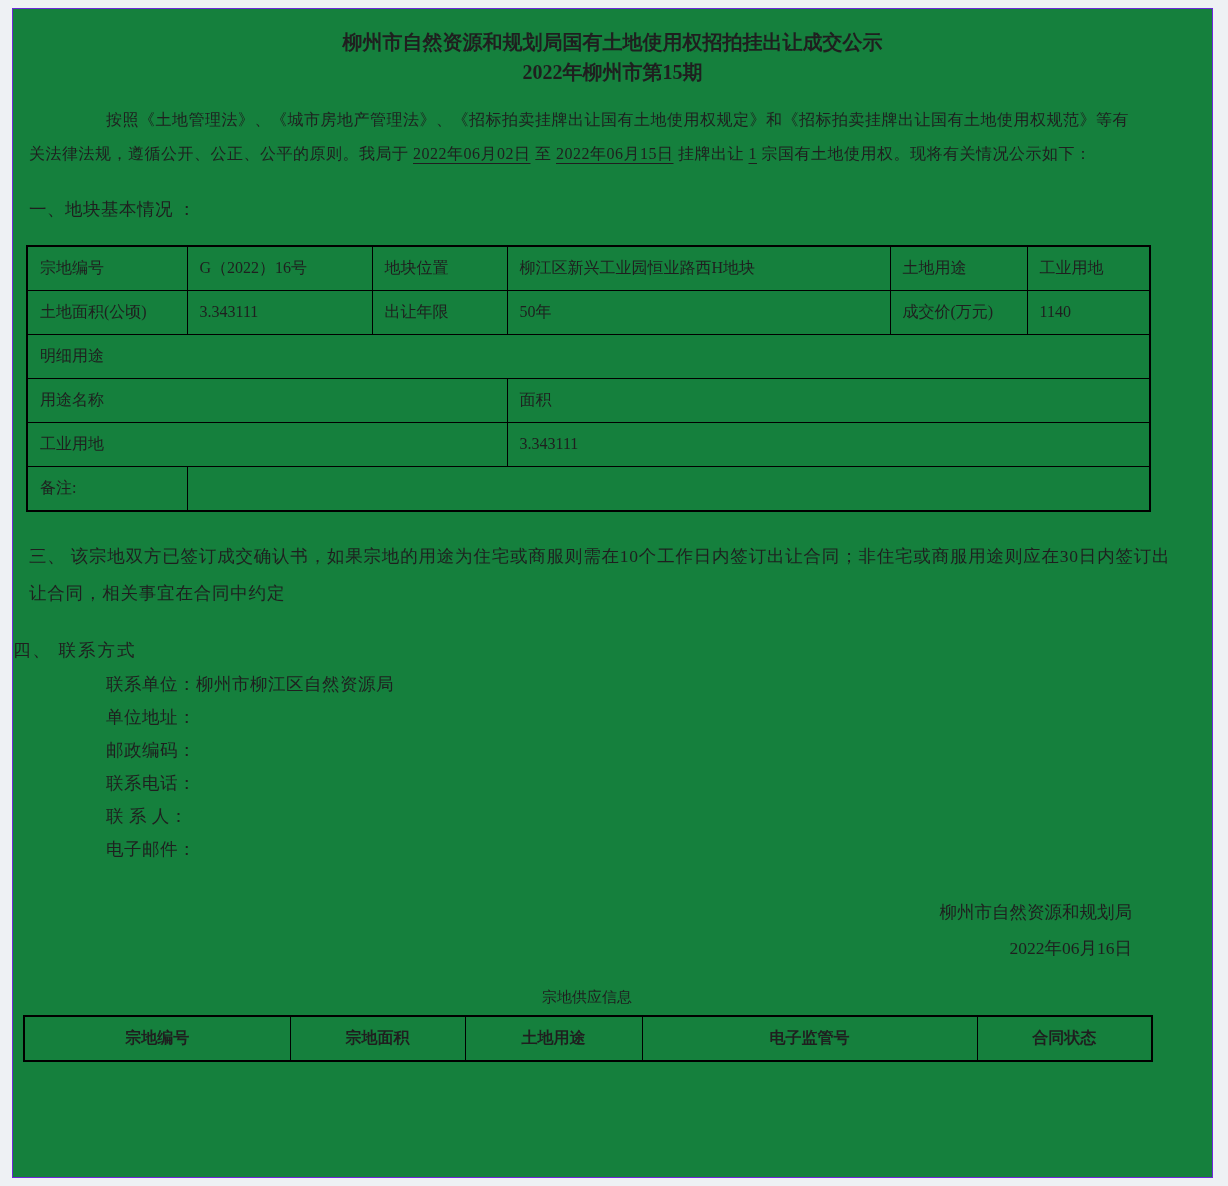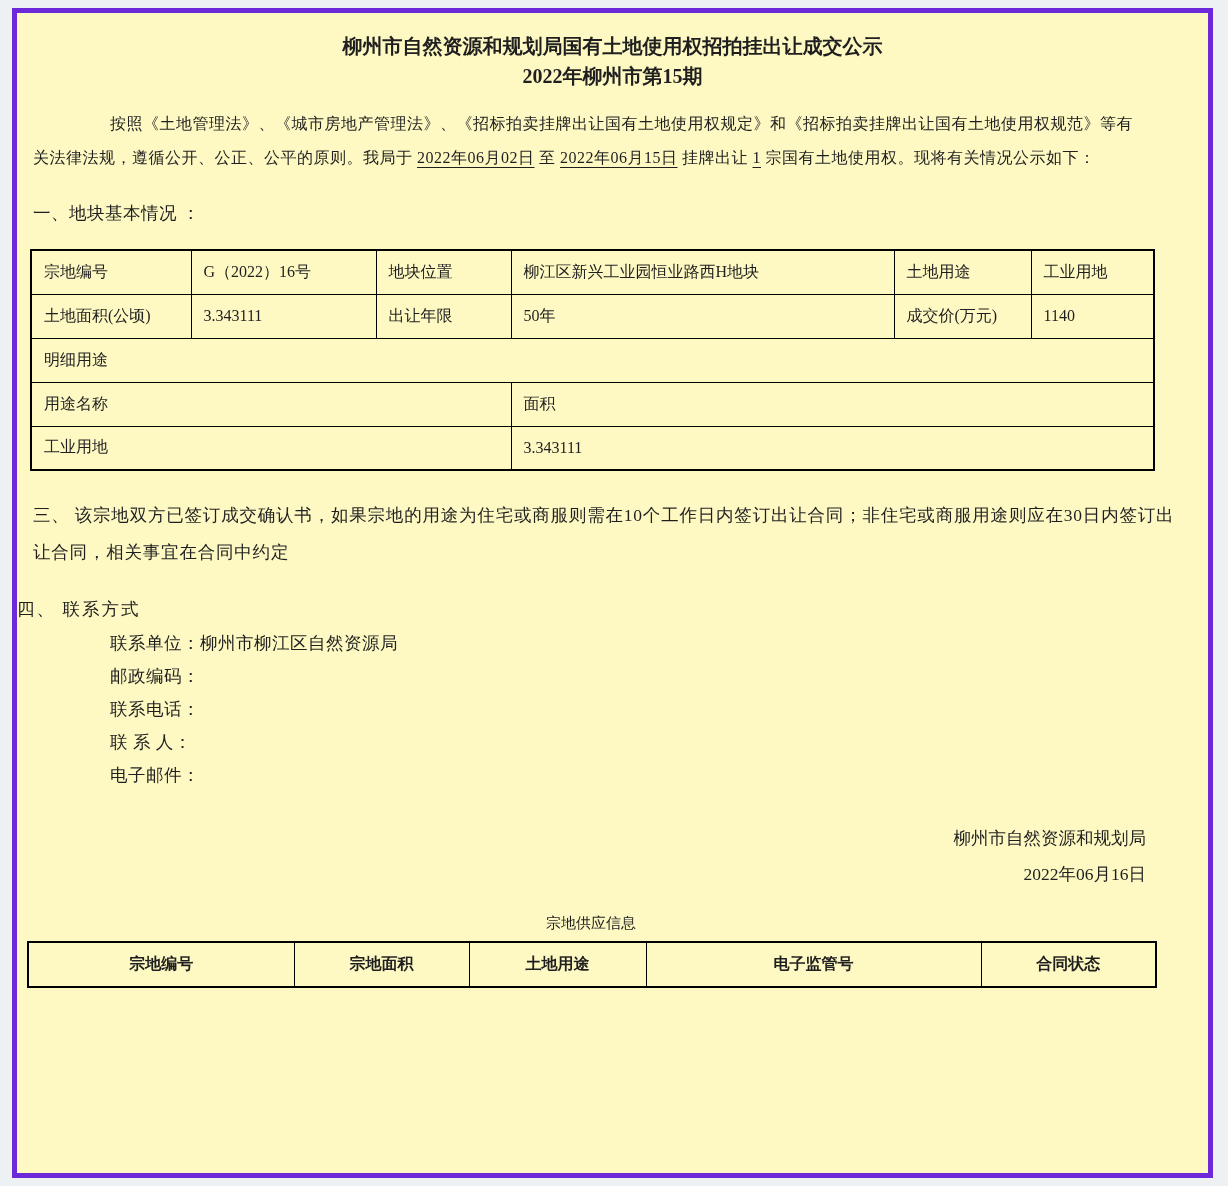--- a/index.html
+++ b/index.html
@@ -13,22 +13,22 @@
     width: 1228px;
     height: 1186px;
     position: relative;
     background: #eef1f4;
   }
   .panel {
     position: absolute;
     left: 12px; top: 8px;
     width: 1201px;
     height: 1170px;
-    background: #fef9c3;
-    border: 5px solid #6d28d9;
+    background: #15803d;
+    border: 1px solid #6d28d9;
     overflow: hidden;
   }
   .doc-title {
     margin-top: 18px;
     text-align: center;
     font-size: 20px;
     font-weight: bold;
     line-height: 30px;
   }
   .doc-subtitle {
@@ -91,21 +91,21 @@
   .contact-line {
     margin-left: 93px;
     font-size: 17.5px;
     line-height: 33px;
     letter-spacing: 0.5px;
   }
   .contact-block { margin-top: 6px; }
   .signature {
     margin-top: 28px;
     text-align: right;
-    padding-right: 62px;
+    padding-right: 80px;
     font-size: 17.5px;
     line-height: 36px;
   }
   .supply-wrap {
     position: relative;
     margin: 22px 0 0 10px;
     width: 1128px;
   }
   .supply-caption {
     text-align: center;
@@ -172,30 +172,35 @@
         <td colspan="6">明细用途</td>
       </tr>
       <tr>
         <td colspan="3">用途名称</td>
         <td colspan="3">面积</td>
       </tr>
       <tr>
         <td colspan="3">工业用地</td>
         <td colspan="3">3.343111</td>
       </tr>
+      <tr>
+        <td style="height:45px">备注:</td>
+        <td colspan="5"></td>
+      </tr>
     </tbody>
       </table>
 
 
     <p class="sec3">三、 该宗地双方已签订成交确认书，如果宗地的用途为住宅或商服则需在10个工作日内签订出让合同；非住宅或商服用途则应在30日内签订出让合同，相关事宜在合同中约定</p>
 
     <div class="sec4-heading">四、 联系方式</div>
 
     <div class="contact-block">
       <div class="contact-line">联系单位：柳州市柳江区自然资源局</div>
+      <div class="contact-line">单位地址：</div>
       <div class="contact-line">邮政编码：</div>
       <div class="contact-line">联系电话：</div>
       <div class="contact-line">联 系 人：</div>
       <div class="contact-line">电子邮件：</div>
     </div>
 
     <div class="signature">
       <div>柳州市自然资源和规划局</div>
       <div>2022年06月16日</div>
     </div>

